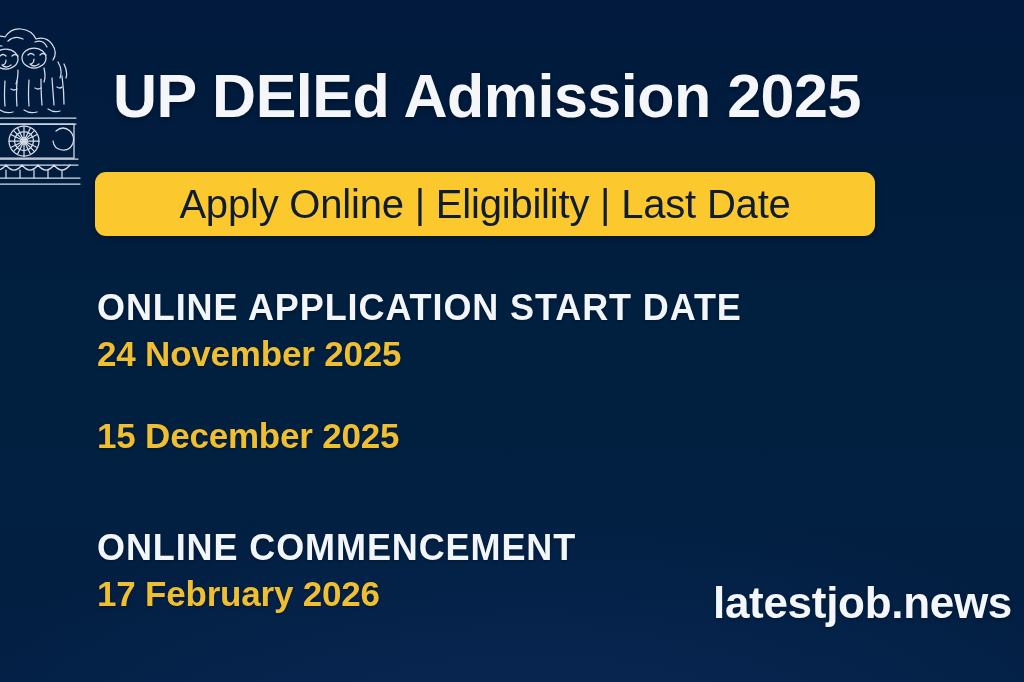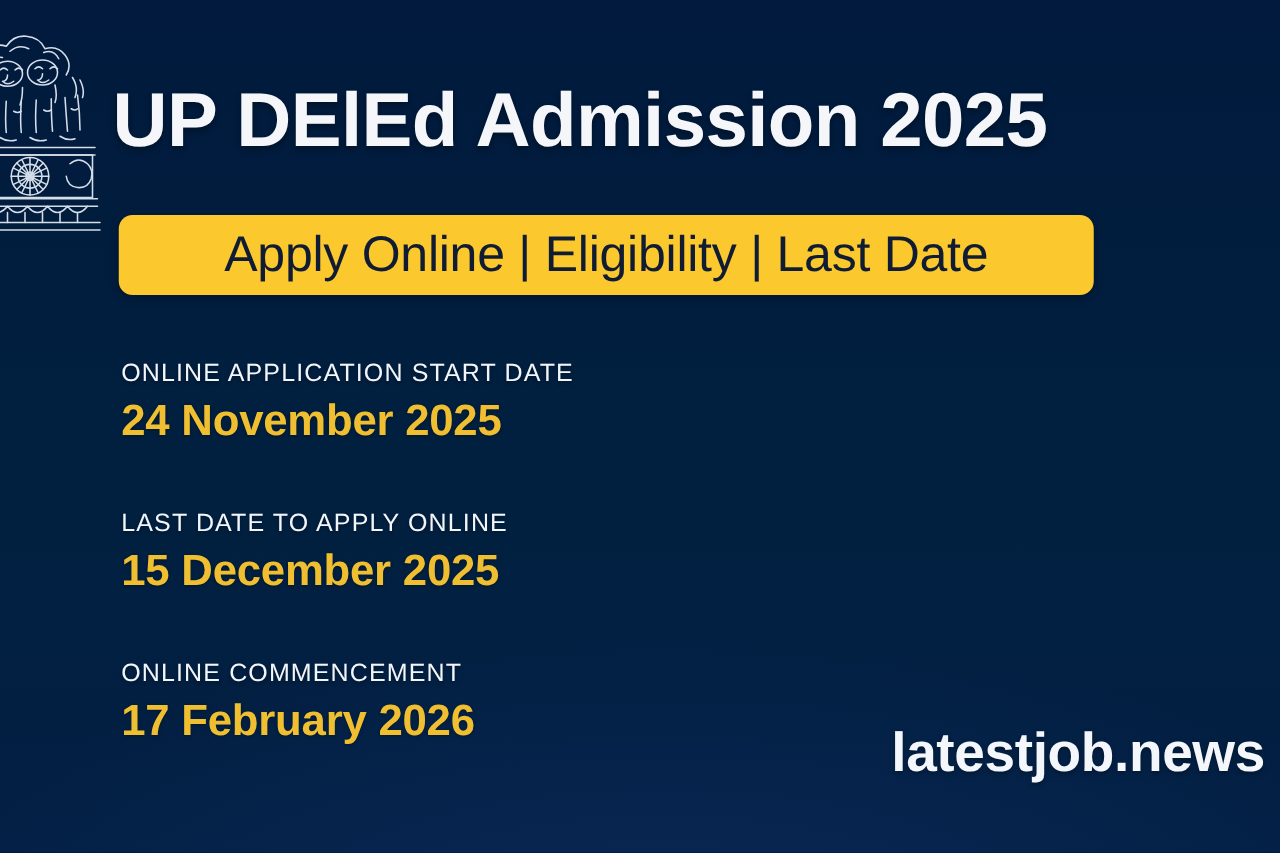--- a/index.html
+++ b/index.html
@@ -27,21 +27,21 @@
     top: 18px;
     width: 120px;
     height: 172px;
     opacity: 0.92;
   }
   #emblem svg { display: block; width: 100%; height: 100%; }
 
   
   #title {
     position: absolute;
-    left: 90px;
+    left: 113px;
     top: 66px;
     font-size: 61px;
     font-weight: bold;
     color: #f4f6fa;
     letter-spacing: -0.5px;
     line-height: 1;
     white-space: nowrap;
     text-shadow: 0 2px 5px rgba(0,0,0,0.35);
   }
 
@@ -67,22 +67,22 @@
     white-space: nowrap;
   }
 
   
   .date-block { position: absolute; left: 97px; }
   #block-0 { top: 289px; }
   #block-1 { top: 409px; }
   #block-2 { top: 529px; }
 
   .date-label {
-    font-size: 20px;
-    font-weight: normal;
+    font-size: 36px;
+    font-weight: bold;
     color: #f2f5f9;
     letter-spacing: 0.9px;
     line-height: 1.05;
     white-space: nowrap;
     text-shadow: 0 1px 3px rgba(0,0,0,0.3);
   }
   .date-value {
     margin-top: 9px;
     font-size: 35px;
     font-weight: bold;
@@ -158,21 +158,20 @@
   <div id="badge">
     <span id="badge-label">Apply Online | Eligibility | Last Date</span>
   </div>
 
   <div class="date-block" id="block-0">
     <div class="date-label">ONLINE APPLICATION START DATE</div>
     <div class="date-value">24 November 2025</div>
   </div>
 
   <div class="date-block" id="block-1">
-    <div class="date-label">LAST DATE TO APPLY ONLINE</div>
     <div class="date-value">15 December 2025</div>
   </div>
 
   <div class="date-block" id="block-2">
     <div class="date-label">ONLINE COMMENCEMENT</div>
     <div class="date-value">17 February 2026</div>
   </div>
 
   <div id="watermark">latestjob.news</div>
 

